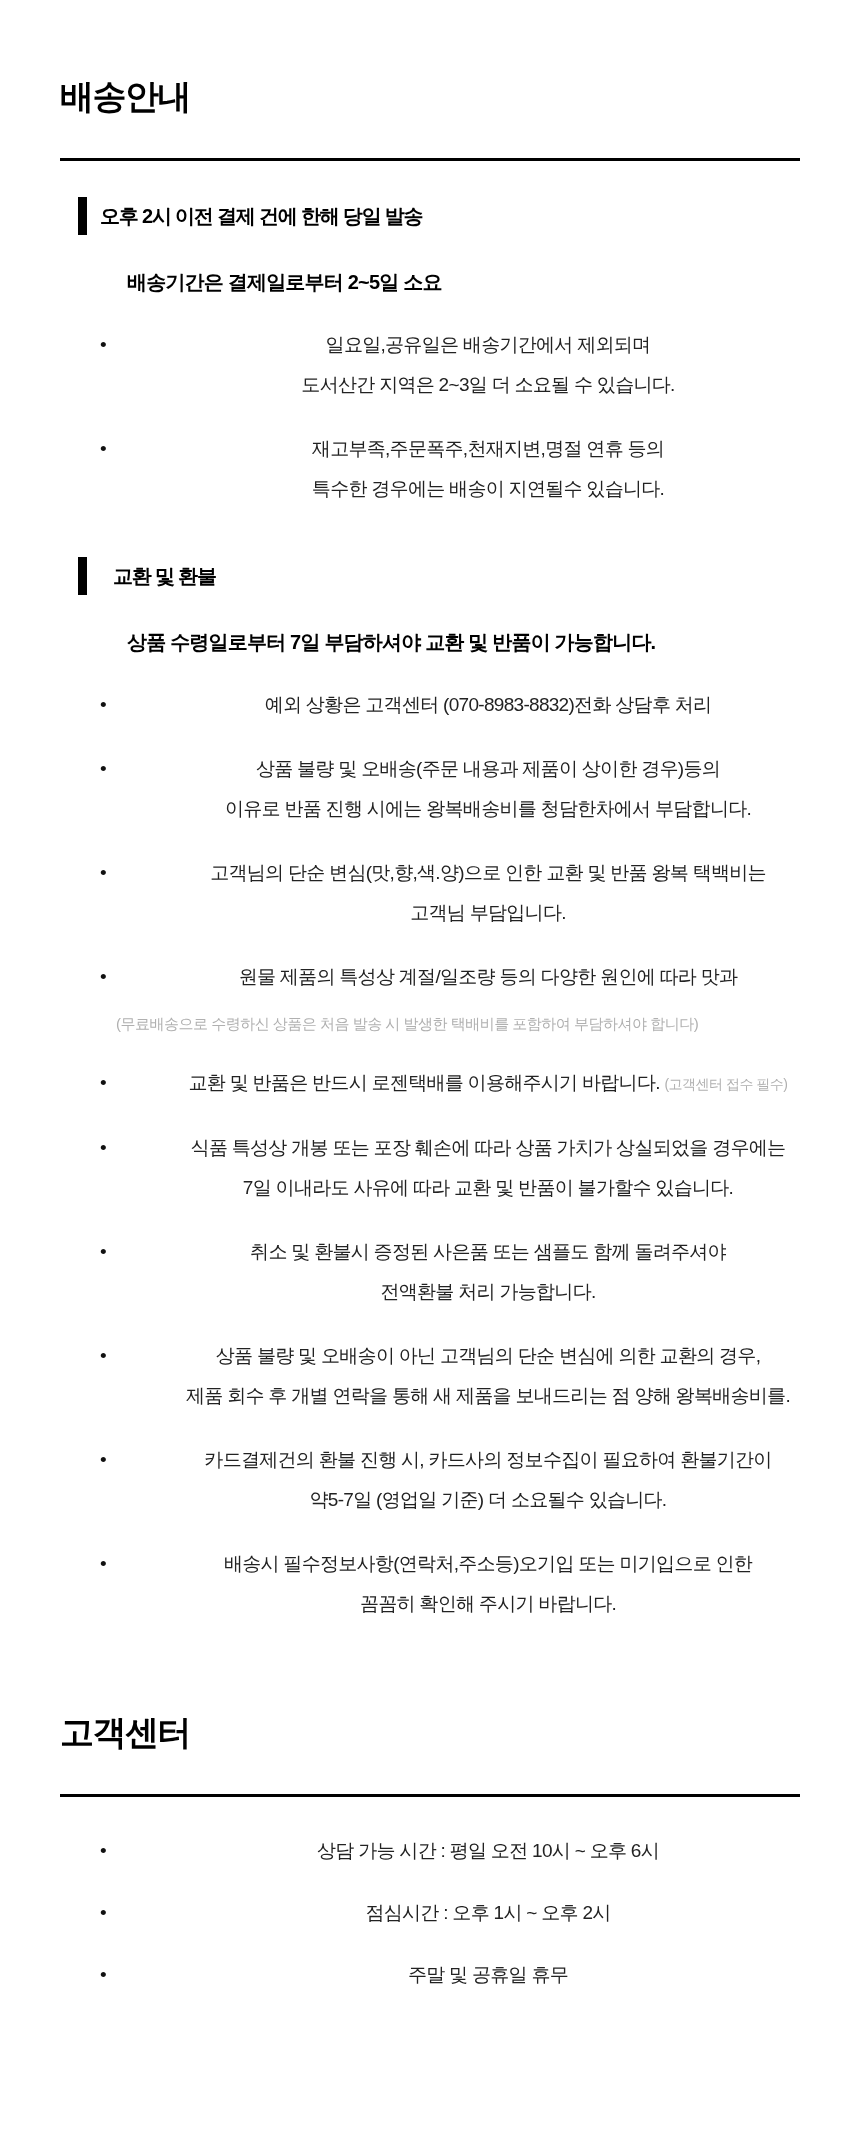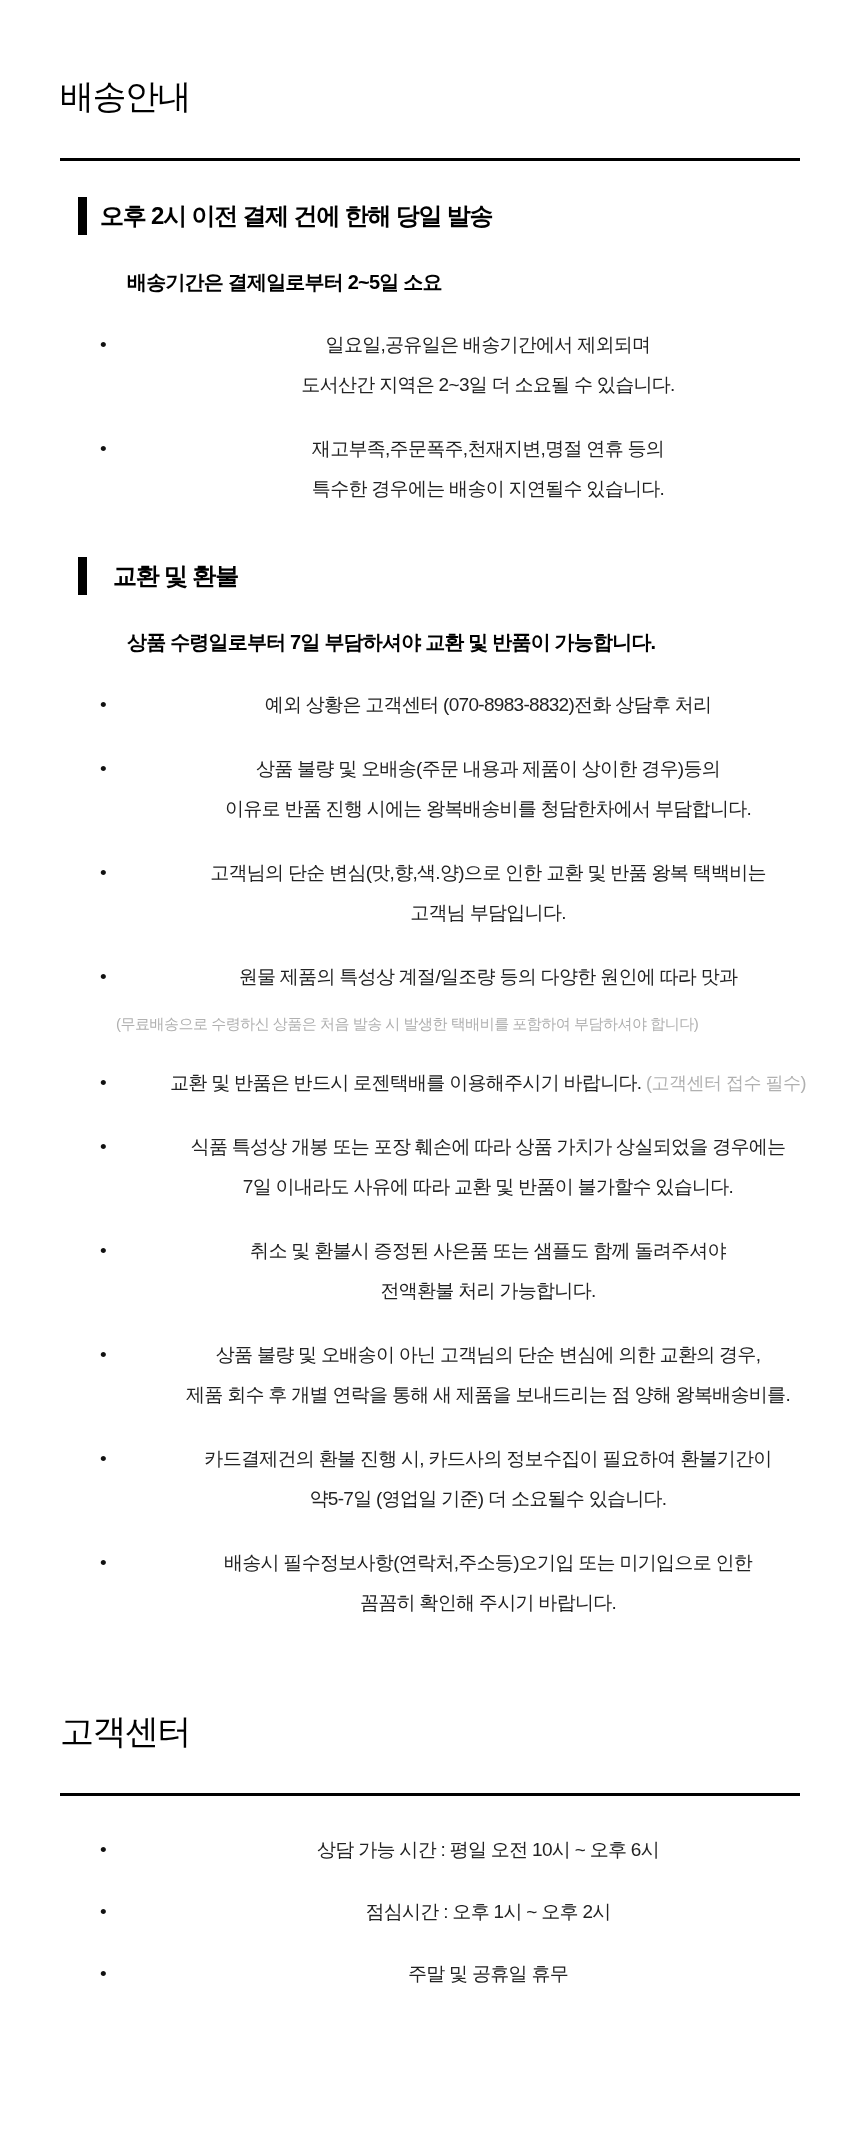--- a/index.html
+++ b/index.html
@@ -10,21 +10,21 @@
     height: 2151px;
     overflow-x: hidden;
     font-family: "Liberation Sans", "DejaVu Sans", sans-serif;
     color: #222222;
   }
   .page { width: 860px; position: relative; }
 
   h1.page-title {
     margin: 0 0 0 60px;
     font-size: 34px;
-    font-weight: 400;
+    font-weight: 700;
     color: #000000;
     letter-spacing: -1.5px;
     line-height: 41px;
   }
   h1.first { padding-top: 76px; }
   h1.second { margin-top: 88px; }
 
   .rule {
     margin: 41px 0 0 60px;
     width: 740px;
@@ -41,21 +41,21 @@
   .sec-head.later { margin-top: 48px; gap: 13px; }
   .accent-bar {
     display: inline-block;
     width: 9px;
     height: 38px;
     background: #000000;
     margin-right: 13px;
     flex: 0 0 auto;
   }
   .sec-head .sec-title {
-    font-size: 24px;
+    font-size: 20px;
     font-weight: 700;
     color: #000000;
     letter-spacing: -1.2px;
     white-space: nowrap;
   }
 
   .lead {
     margin: 34px 0 0 97px;
     font-size: 20px;
     font-weight: 700;
@@ -83,21 +83,21 @@
     content: "\2022";
     position: absolute;
     left: 0;
     top: 0;
     color: #111111;
     font-size: 19px;
     line-height: 40px;
   }
   .line { display: block; white-space: nowrap; text-align: center; }
   .muted { color: #b0b0b0; }
-  .suffix { font-size: 18px; letter-spacing: -0.5px; }
+  .suffix { font-size: 14px; letter-spacing: -0.5px; }
   .note {
     display: block;
     font-size: 15px;
     line-height: 30px;
     margin-top: 12px;
     letter-spacing: -0.5px;
     white-space: nowrap;
   }
 </style>
 </head>

